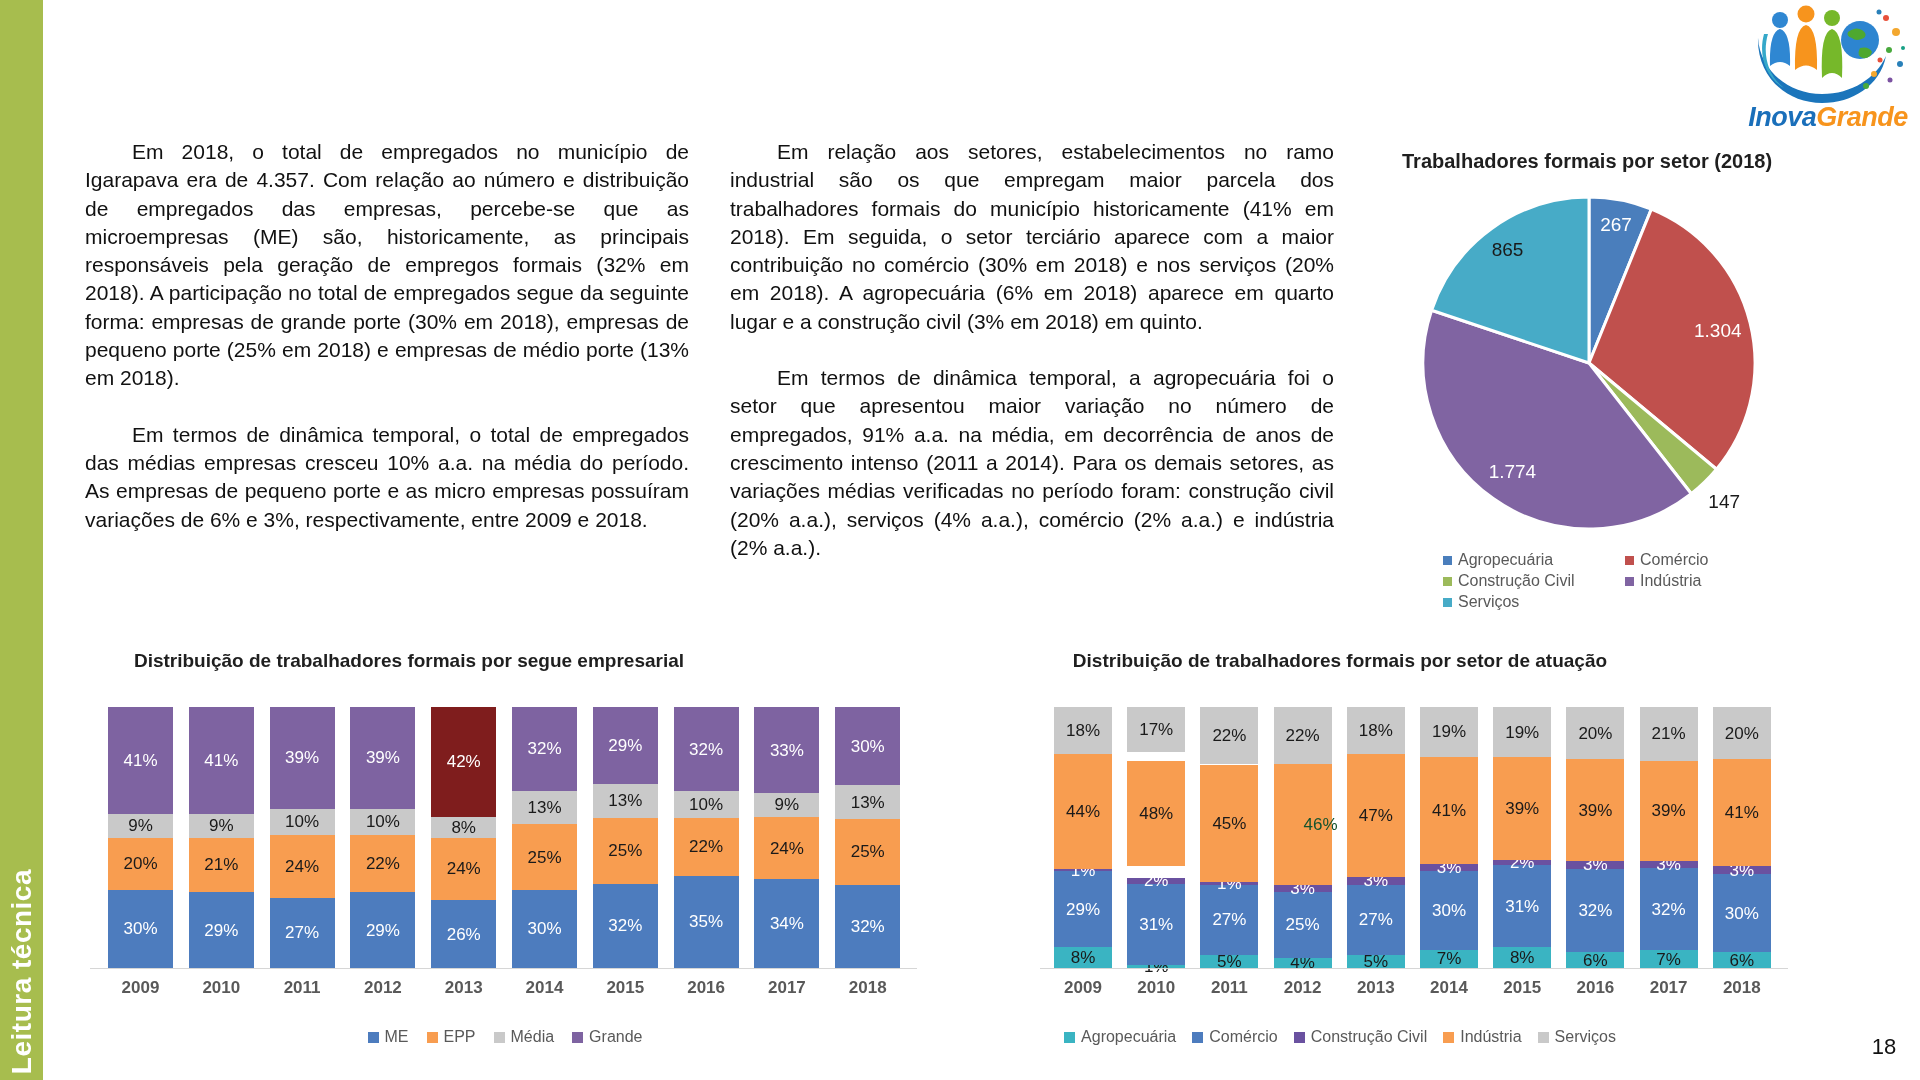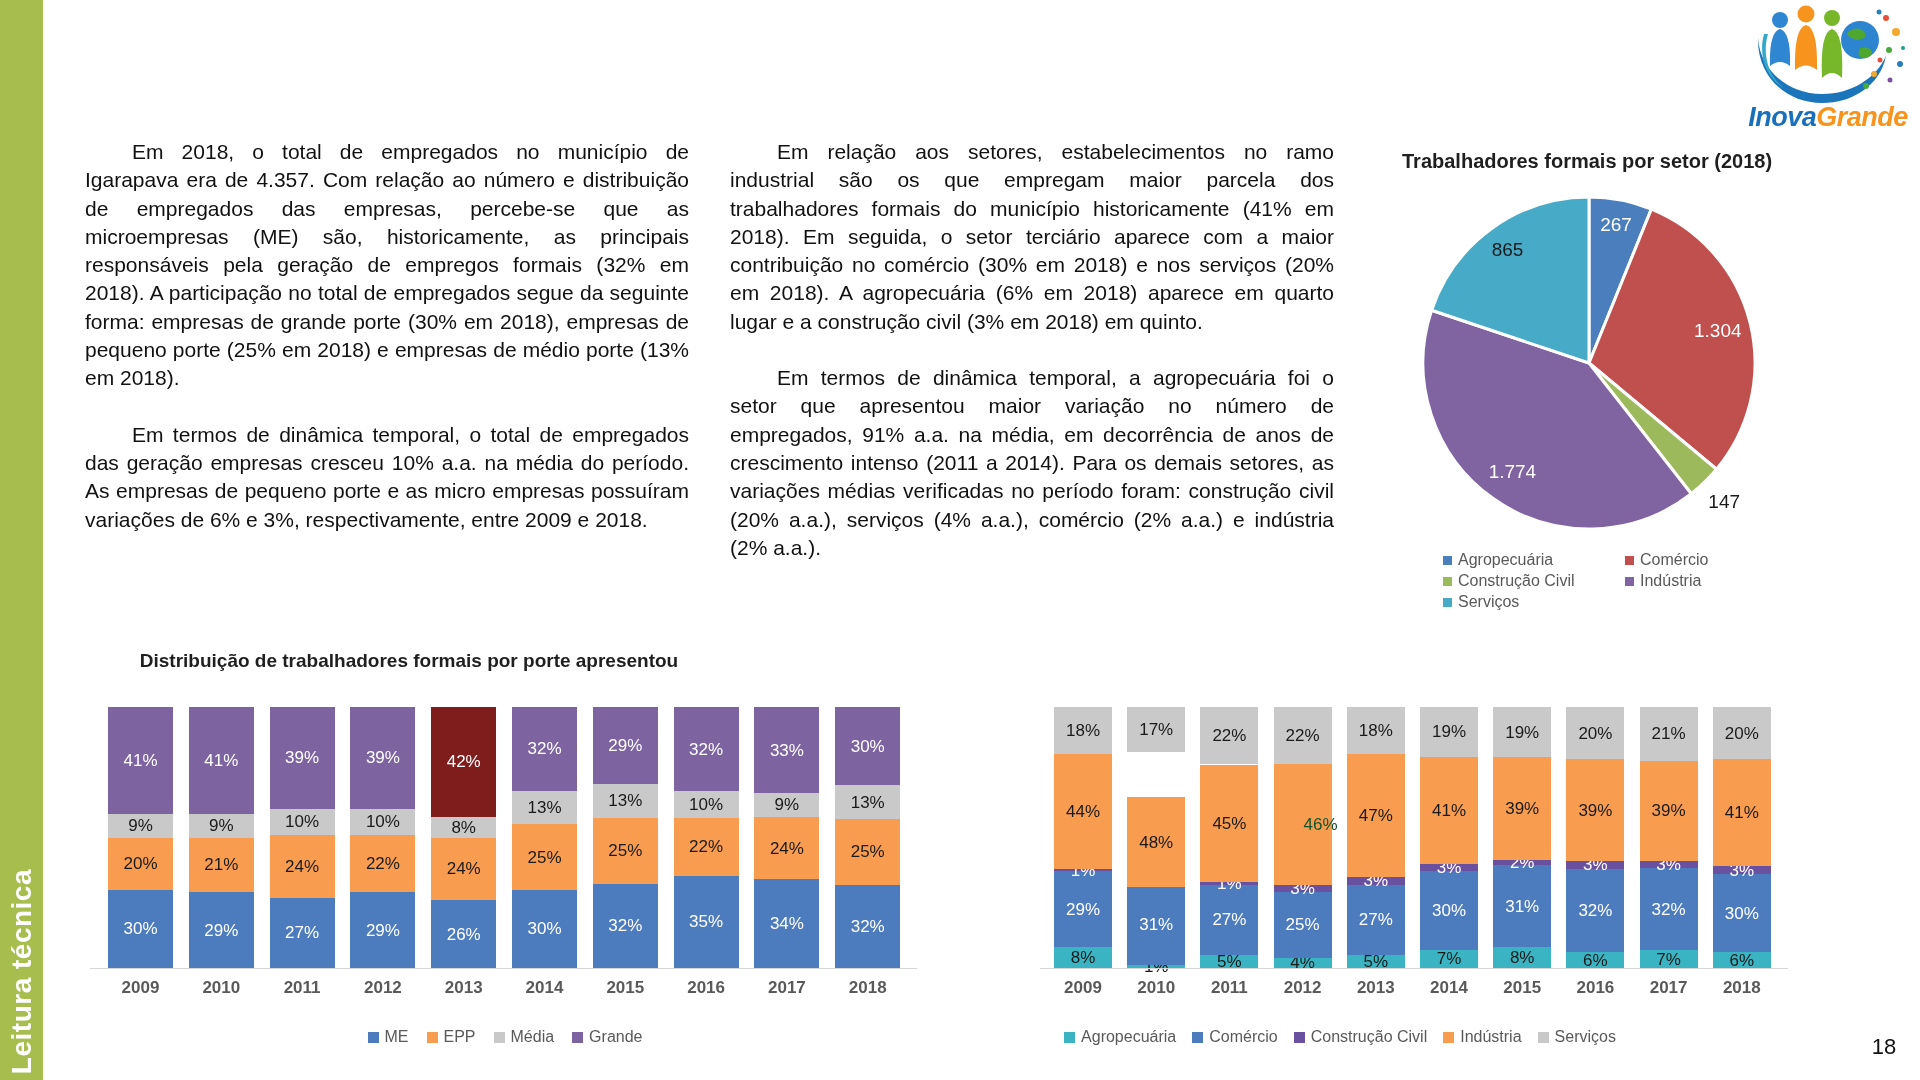--- a/index.html
+++ b/index.html
@@ -67,21 +67,21 @@
       <circle cx="146" cy="76" r="2.5" fill="#7b52a1"></circle>
       <circle cx="122" cy="82" r="3" fill="#48a93c"></circle>
       <circle cx="135" cy="8" r="2.5" fill="#2980b9"></circle>
       <circle cx="159" cy="44" r="2" fill="#16a085"></circle>
     </svg>
     <div class="logo-text"><span class="logo-inova">Inova</span><span class="logo-juntos">Grande</span></div>
   </div>
 
   <div class="col" id="col1">
       <p><span>Em 2018, o total de empregados no município de Igarapava era de </span><b>4.357</b><span>. Com relação ao número e distribuição de empregados das empresas, percebe-se que as </span><b>microempresas</b><span> (ME) são, historicamente, as principais responsáveis pela geração de empregos formais (</span><b>32%</b><span> em 2018). A participação no total de empregados segue da seguinte forma: empresas de grande porte (30% em 2018), empresas de pequeno porte (25% em 2018) e empresas de médio porte (13% em 2018).</span></p>
-      <p><span>Em termos de dinâmica temporal, o total de empregados das </span><b>geração empresas</b><span> cresceu </span><b>10% a.a.</b><span> na média do período. As empresas de pequeno porte e as micro empresas possuíram variações de 6% e 3%, respectivamente, entre 2009 e 2018.</span></p>
+      <p><span>Em termos de dinâmica temporal, o total de empregados das </span><b>médias empresas</b><span> cresceu </span><b>10% a.a.</b><span> na média do período. As empresas de pequeno porte e as micro empresas possuíram variações de 6% e 3%, respectivamente, entre 2009 e 2018.</span></p>
     </div>
   <div class="col" id="col2">
       <p><span>Em relação aos setores, estabelecimentos no ramo </span><b>industrial</b><span> são os que empregam maior parcela dos trabalhadores formais do município historicamente (</span><b>41%</b><span> em 2018). Em seguida, o setor terciário aparece com a maior contribuição no comércio (30% em 2018) e nos serviços (20% em 2018). A agropecuária (6% em 2018) aparece em quarto lugar e a construção civil (3% em 2018) em quinto.</span></p>
       <p><span>Em termos de dinâmica temporal, a </span><b>agropecuária</b><span> foi o setor que apresentou maior variação no número de empregados, </span><b>91% a.a</b><span>. na média, em decorrência de anos de crescimento intenso (2011 a 2014). Para os demais setores, as variações médias verificadas no período foram: construção civil (20% a.a.), serviços (4% a.a.), comércio (2% a.a.) e indústria (2% a.a.).</span></p>
     </div>
 
   <div class="pie-title">Trabalhadores formais por setor (2018)</div>
   <svg id="pie-svg" width="340" height="340" viewBox="0 0 340 340">
       <path d="M170,170 L170.00,4.00 A166,166 0 0 1 232.35,16.15 Z" fill="#4a7ebc" stroke="#ffffff" stroke-width="3" stroke-linejoin="round"></path>
       <text x="197.0" y="37.5" text-anchor="middle" fill="#ffffff" class="pie-label">267</text>
@@ -110,21 +110,22 @@
       <div class="legend-item">
         <span class="swatch" style="width: 9px; height: 9px; background: rgb(128, 100, 162);"></span>
         <span>Indústria</span>
       </div>
       <div class="legend-item">
         <span class="swatch" style="width: 9px; height: 9px; background: rgb(71, 171, 199);"></span>
         <span>Serviços</span>
       </div>
     </div>
 
-  <div class="bar-title" id="bar-title-1">Distribuição de trabalhadores formais por porte apresentou</div>
+  <div class="bar-title" id="bar-title-1">Distribuição de trabalhadores formais por segue empresarial</div>
+  <div class="bar-title" id="bar-title-2">Distribuição de trabalhadores formais por setor de atuação</div>
   <div class="overlay" id="bars1">
       <div class="bar" style="left: 108px; top: 707px; width: 65px; height: 261px;">
         <div class="seg" style="bottom: 0px; height: 78.3px; background: rgb(77, 124, 190);">
           <span style="color: rgb(255, 255, 255);">30%</span>
         </div>
         <div class="seg" style="bottom: 78.3px; height: 52.2px; background: rgb(248, 157, 80);">
           <span style="color: rgb(26, 26, 26);">20%</span>
         </div>
         <div class="seg" style="bottom: 130.5px; height: 23.5px; background: rgb(201, 201, 201);">
           <span style="color: rgb(26, 26, 26);">9%</span>
@@ -311,21 +312,21 @@
       <div class="bar" style="left: 1127.2px; top: 707px; width: 58px; height: 261px;">
         <div class="seg" style="bottom: 0px; height: 2.6px; background: rgb(58, 180, 194);">
           <span style="color: rgb(26, 26, 26);">1%</span>
         </div>
         <div class="seg" style="bottom: 2.6px; height: 81.7px; background: rgb(77, 124, 190);">
           <span style="color: rgb(255, 255, 255);">31%</span>
         </div>
         <div class="seg" style="bottom: 84.4px; height: 5.3px; background: rgb(106, 81, 160);">
           <span style="color: rgb(255, 255, 255);">2%</span>
         </div>
-        <div class="seg" style="bottom: 81px; height: 90px; background: rgb(248, 157, 80);">
+        <div class="seg" style="bottom: 102px; height: 105px; background: rgb(248, 157, 80);">
           <span style="color: rgb(26, 26, 26);">48%</span>
         </div>
         <div class="seg" style="bottom: 216.2px; height: 44.8px; background: rgb(201, 201, 201);">
           <span style="color: rgb(26, 26, 26);">17%</span>
         </div>
       </div>
       <div class="year" style="left: 1127.2px; width: 58px; top: 978px;">2010</div>
       <div class="bar" style="left: 1200.4px; top: 707px; width: 58px; height: 261px;">
         <div class="seg" style="bottom: 0px; height: 13px; background: rgb(58, 180, 194);">
           <span style="color: rgb(26, 26, 26);">5%</span>

